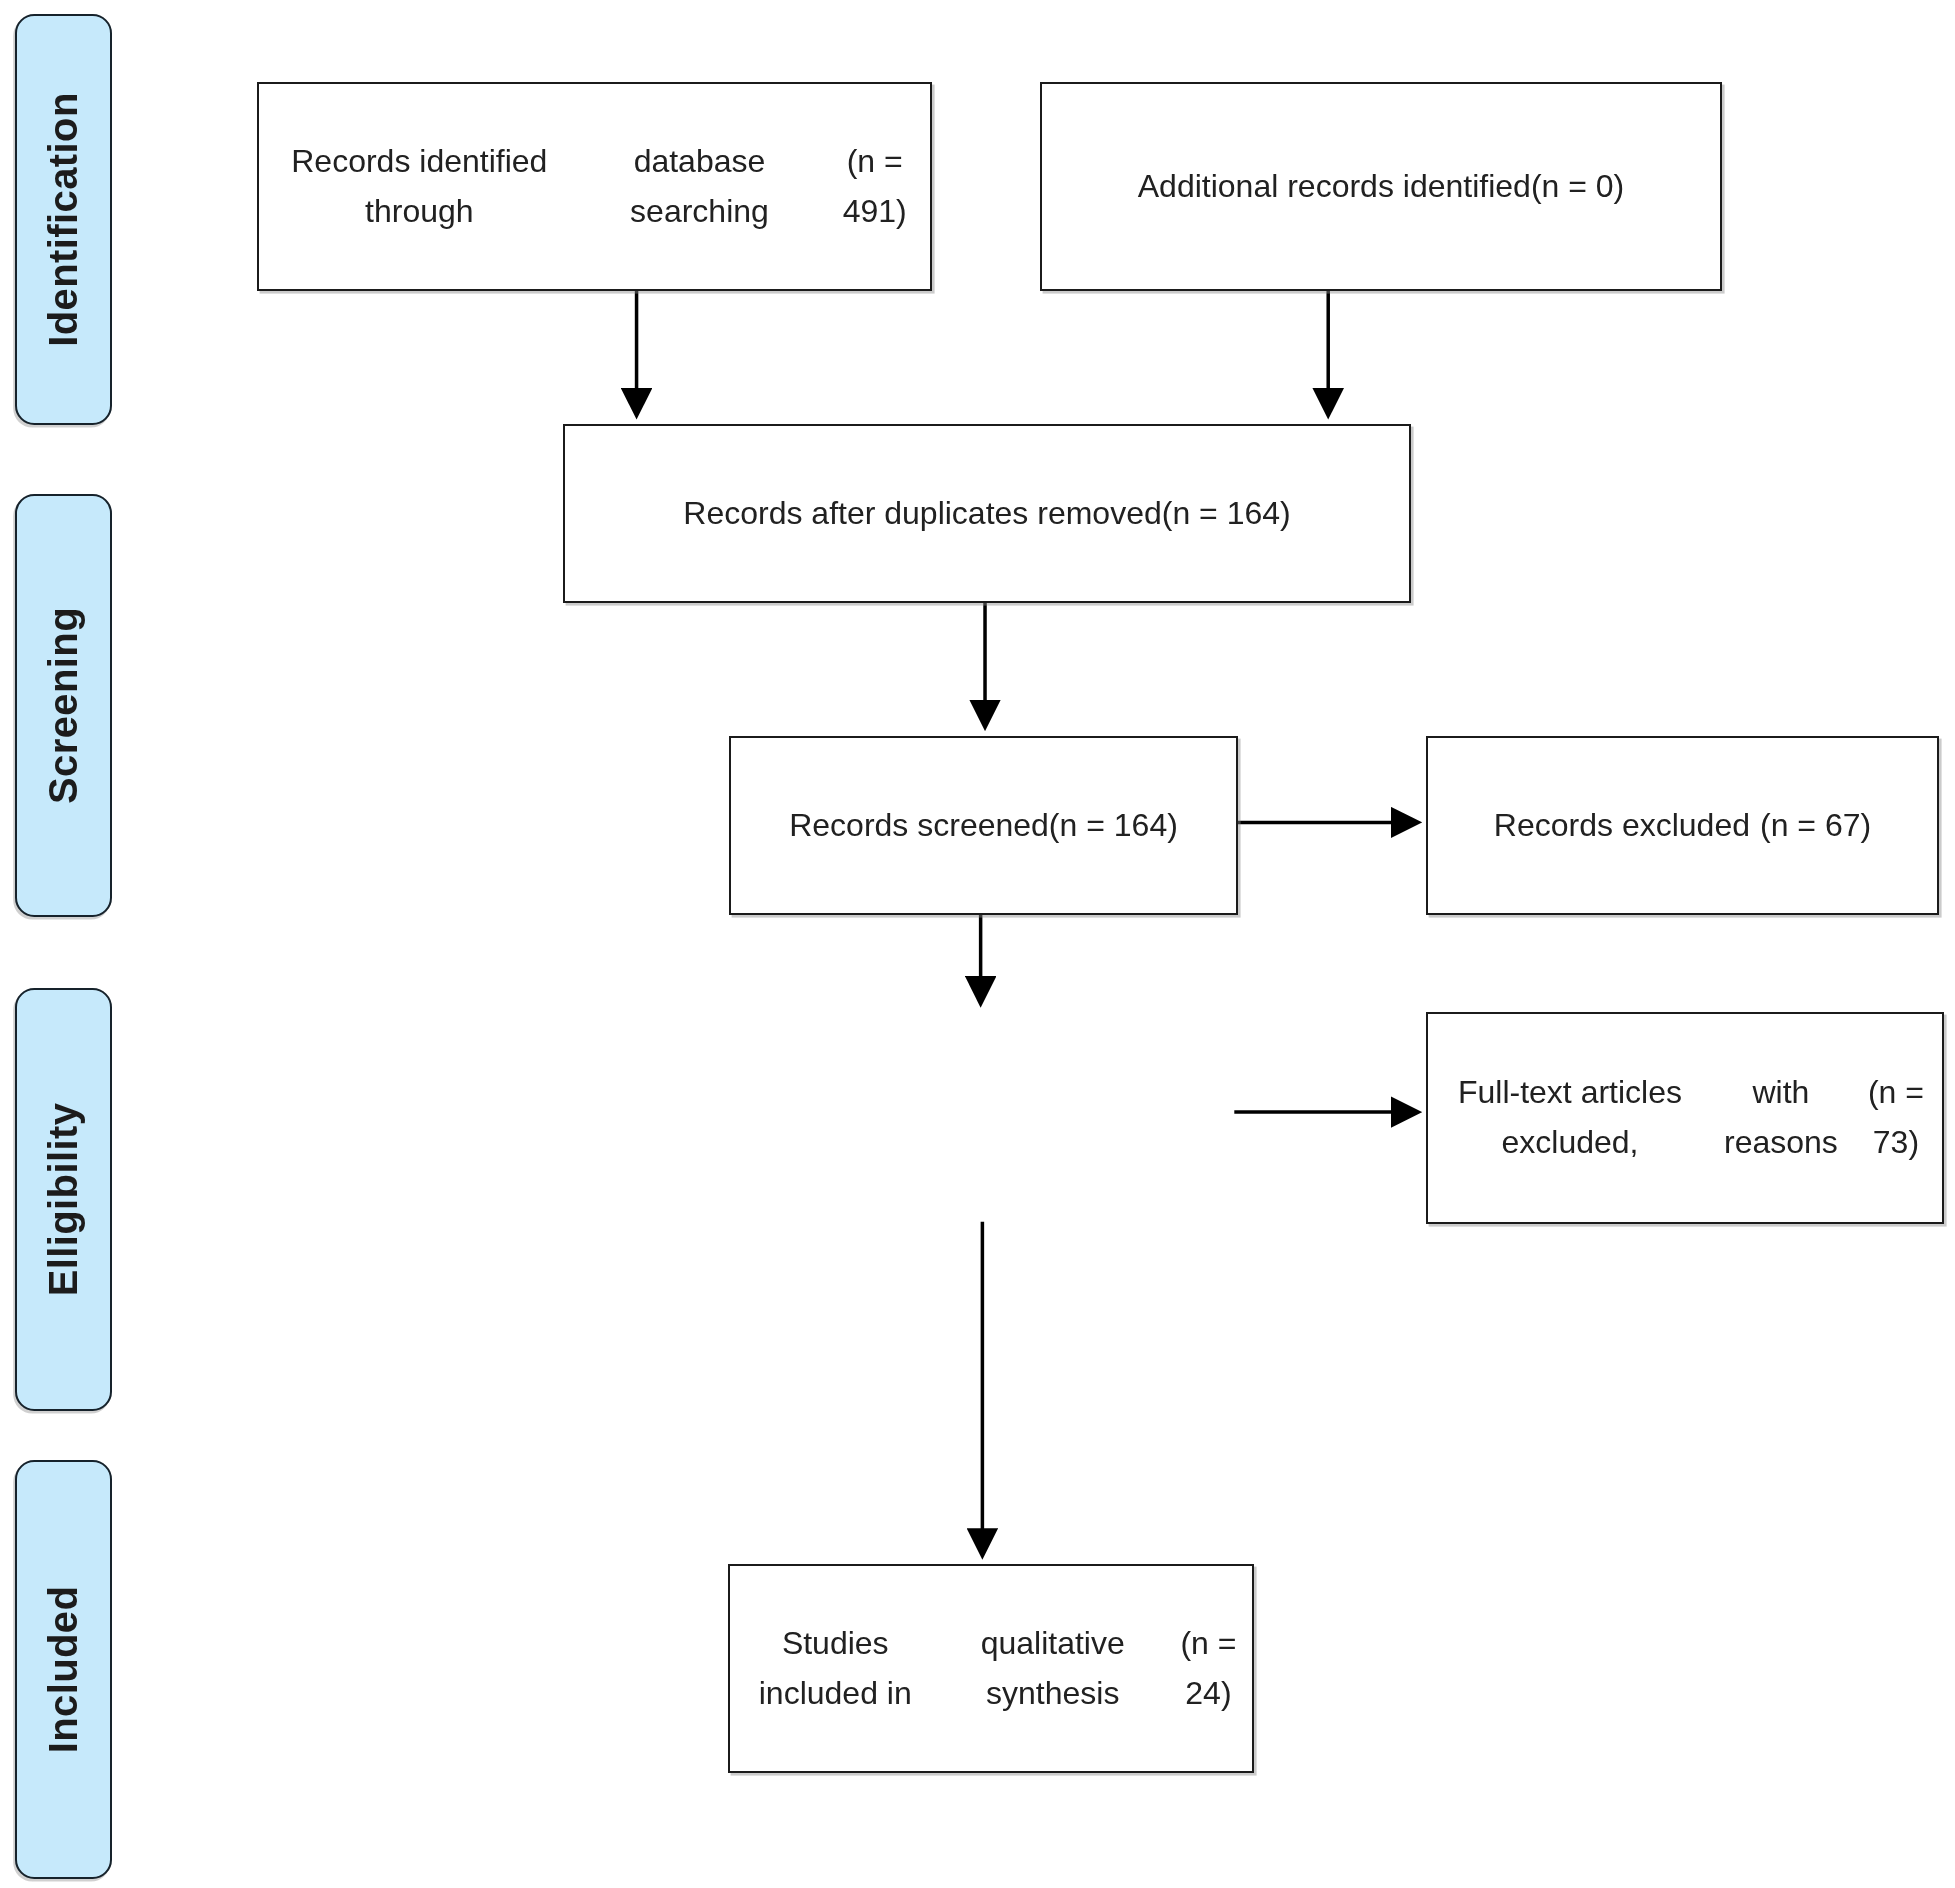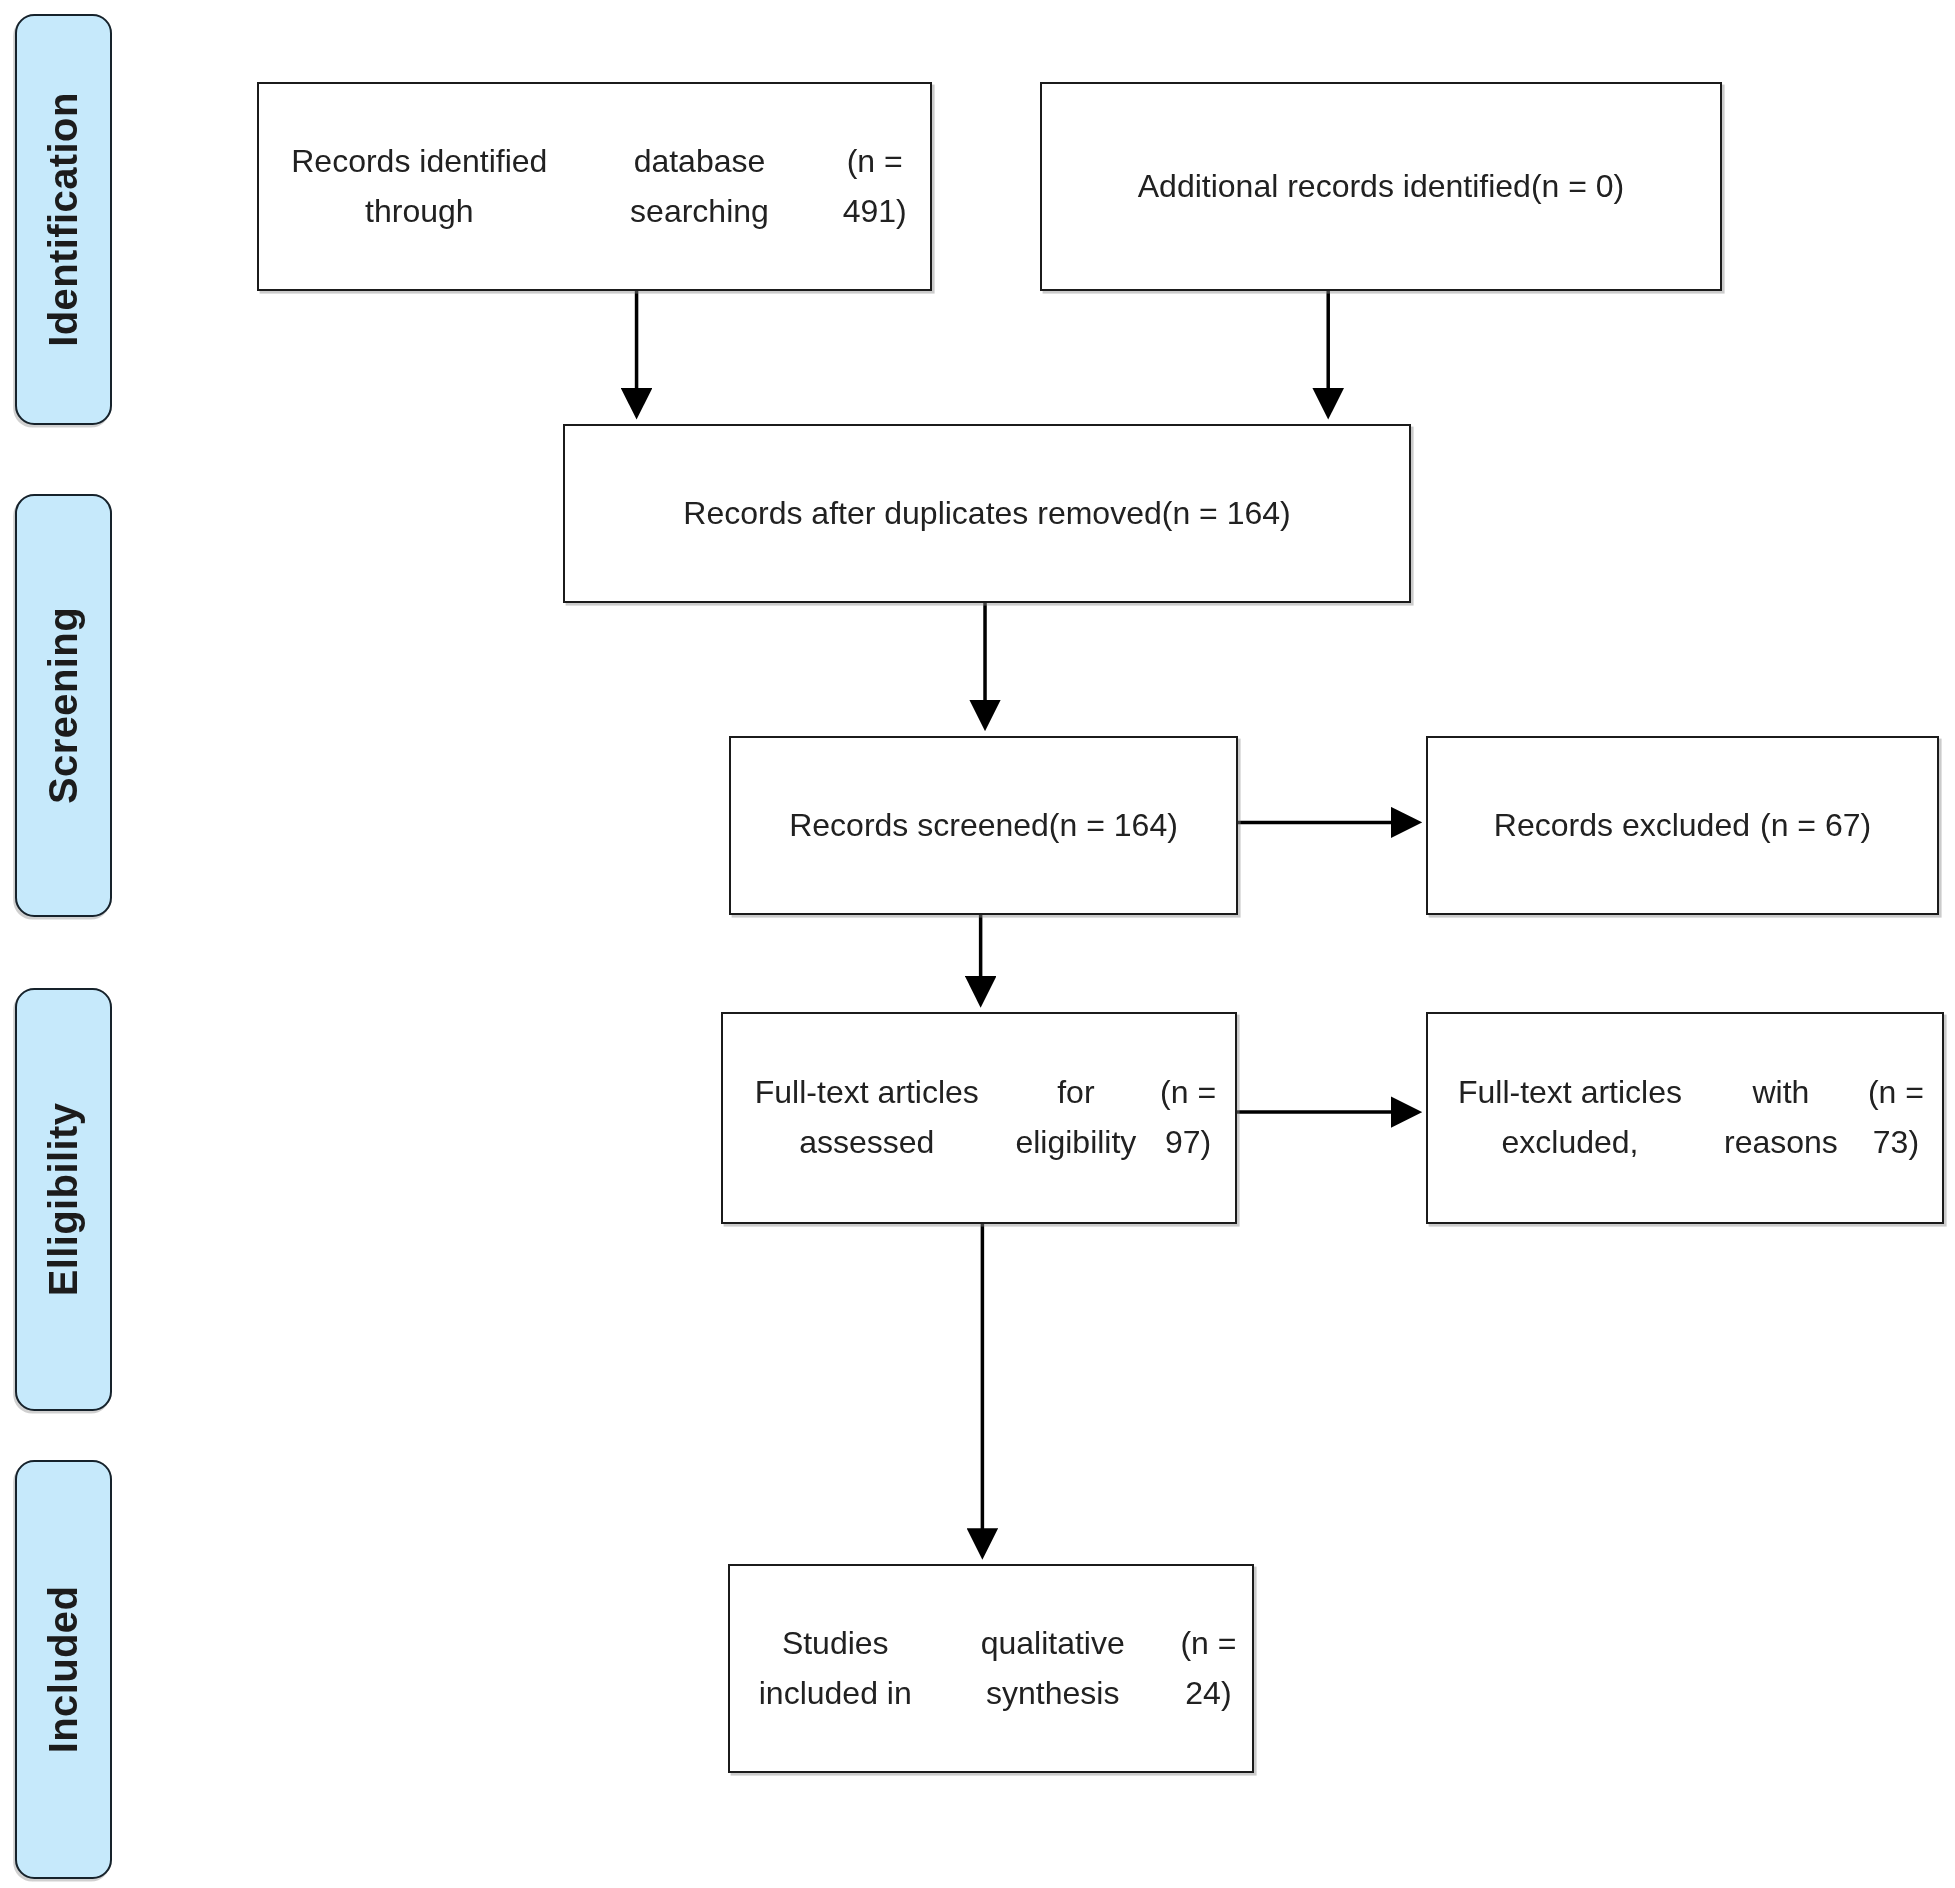--- a/index.html
+++ b/index.html
@@ -108,25 +108,20 @@
   <div class="fbox" style="left:729px; top:736px; width:505px; height:175px;">
     <div class="box-line">Records screened</div>
     <div class="box-line">(n = 164)</div>
   </div>
 
   <div class="fbox" style="left:1426px; top:736px; width:509px; height:175px;gap:10px;">
     <div class="box-line">Records excluded</div>
     <div class="box-line">(n = 67)</div>
   </div>
 
-  <div class="fbox" style="left:721px; top:1012px; width:512px; height:208px;">
-    <div class="box-line">Full-text articles assessed</div>
-    <div class="box-line">for eligibility</div>
-    <div class="box-line">(n =  97)</div>
-  </div>
 
   <div class="fbox" style="left:1426px; top:1012px; width:514px; height:208px;">
     <div class="box-line">Full-text articles excluded,</div>
     <div class="box-line">with reasons</div>
     <div class="box-line">(n =  73)</div>
   </div>
 
   <div class="fbox" style="left:728px; top:1564px; width:522px; height:205px;">
     <div class="box-line">Studies included in</div>
     <div class="box-line">qualitative synthesis</div>

